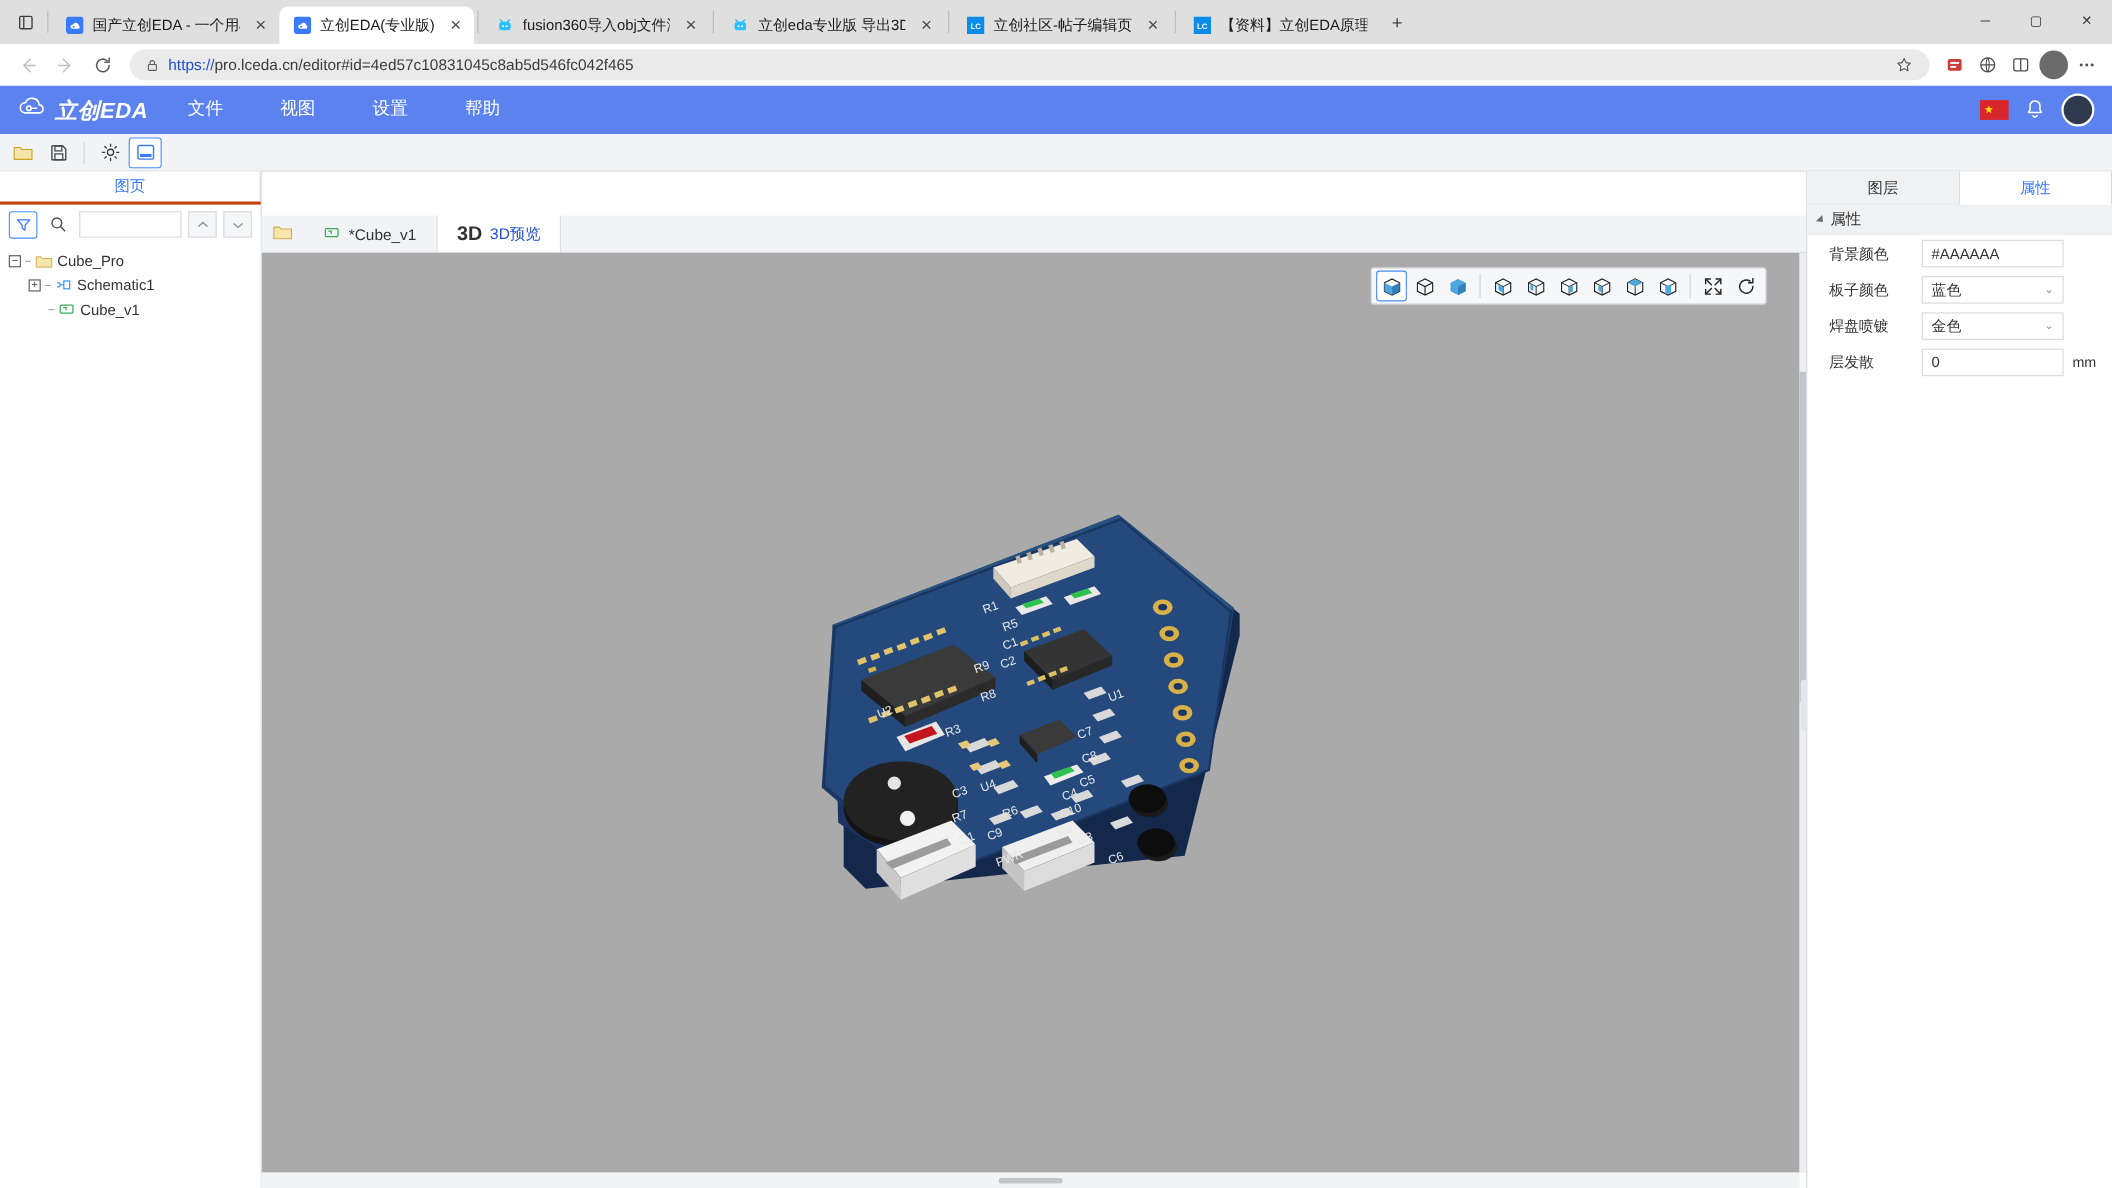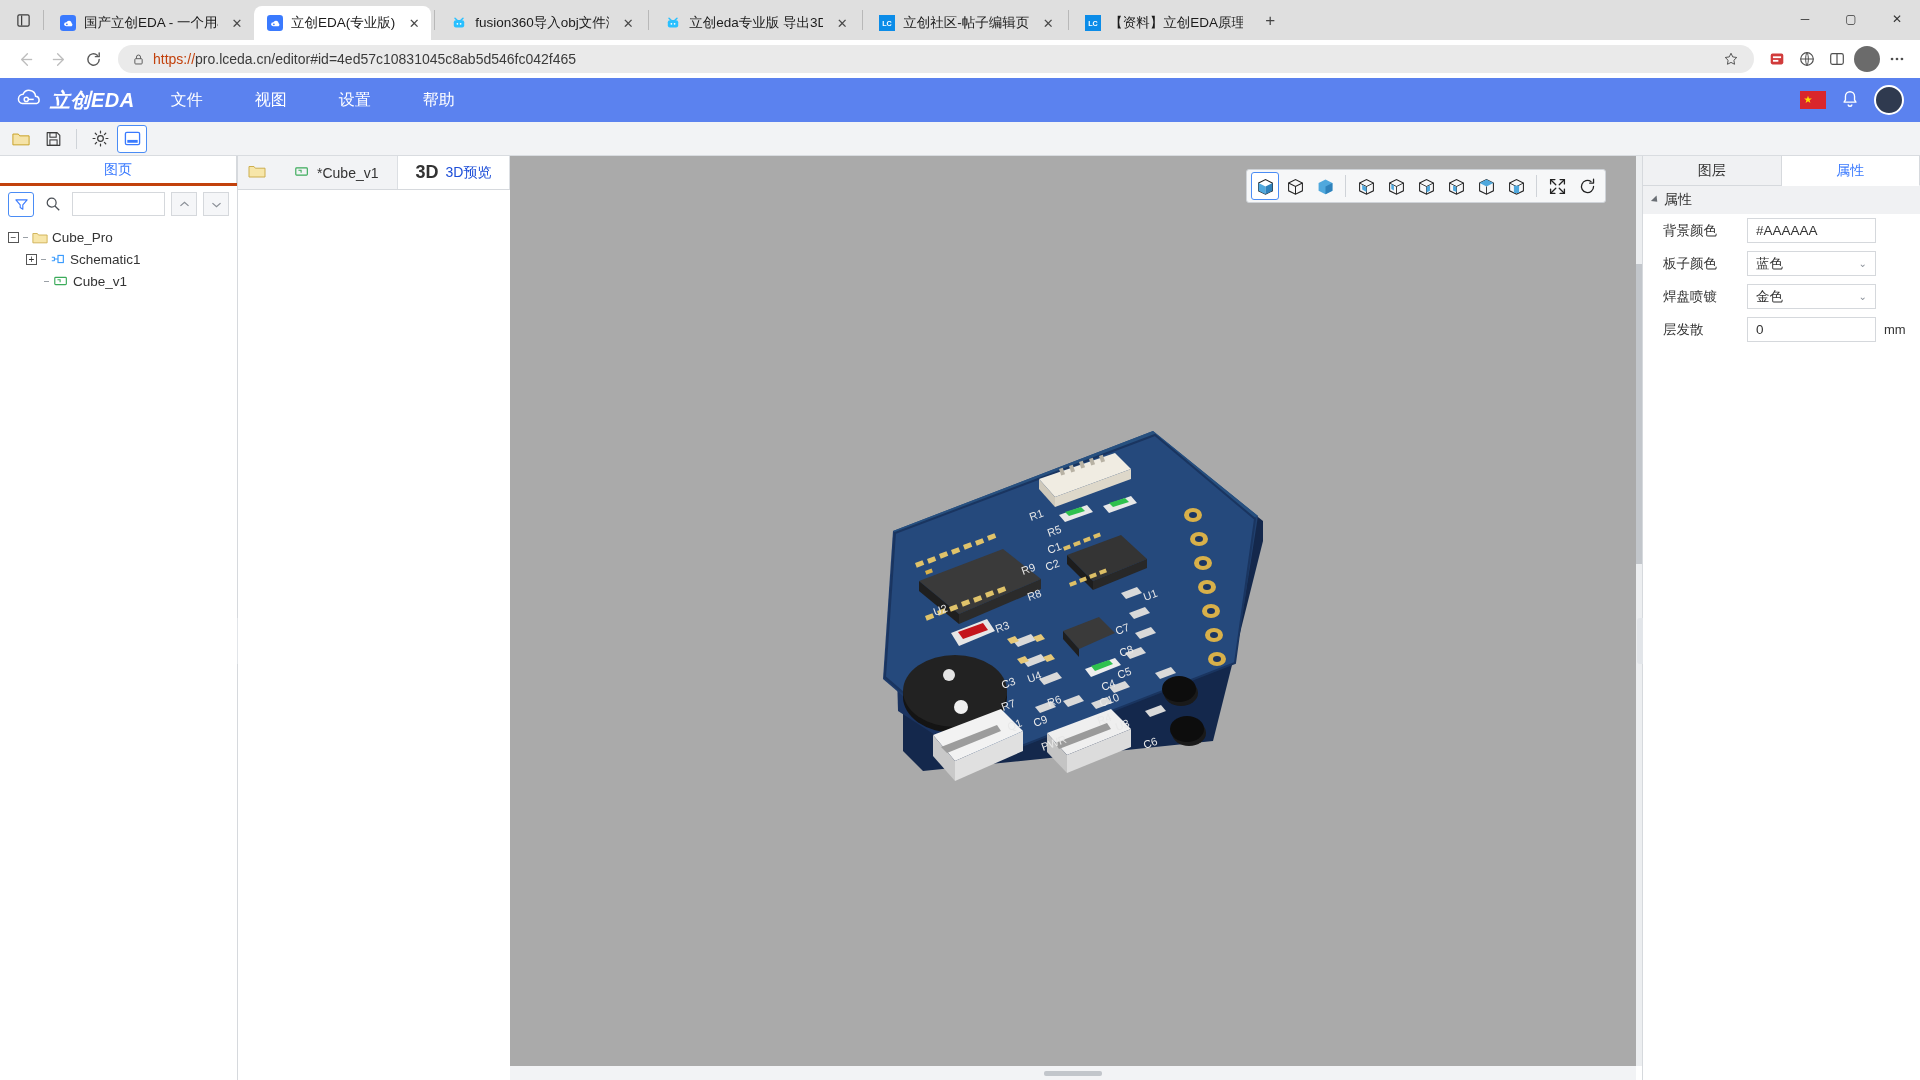--- a/index.html
+++ b/index.html
@@ -40,21 +40,21 @@
   #toolbar-row { height:38px; background:#fff; display:flex; align-items:center; padding:0 8px; }
   .nav-btn { width:34px; height:34px; display:flex; align-items:center; justify-content:center; color:#5b5b5b; }
   .nav-btn.disabled { color:#bdbdbd; }
   #omnibox {
     flex:1; height:28px; background:#eaeaea; border-radius:14px;
     display:flex; align-items:center; padding:0 8px; margin:0 8px;
     min-width:0;
   }
   #omnibox .lock { margin:0 8px 0 6px; display:flex; }
   #url-text { font-size:14px; color:#3b3b3b; white-space:nowrap; overflow:hidden; }
-  #url-text .scheme { color:#c2410c; }
+  #url-text .scheme { color:#1d4ed8; }
   .omni-right { margin-left:auto; display:flex; align-items:center; gap:4px; }
   .tb-icon { width:30px; height:30px; display:flex; align-items:center; justify-content:center; color:#4e4e4e; }
   .profile-circle { width:26px;height:26px;border-radius:50%;background:#6b6b6b;color:#fff;display:flex;align-items:center;justify-content:center;font-size:12px; }
 
   
   #app { width:1920px; height:1080px; }
   #app-header { height:44px; background:#5b82ef; display:flex; align-items:center; padding:0 16px; color:#fff;gap:20px; }
   #brand { display:flex; align-items:center; gap:6px; font-size:20px; font-style:italic; font-weight:bold; letter-spacing:.5px; }
   .menu-item { padding:0 16px; font-size:16px; color:#fff; line-height:44px; }
   #header-right { margin-left:auto; display:flex; align-items:center; gap:14px; }
@@ -78,21 +78,21 @@
   #tree-search { flex:1; height:24px; border:1px solid #d5d8dc; background:#fff; }
   .mini-btn { width:26px;height:24px;border:1px solid #d5d8dc;background:#f5f6f8;display:flex;align-items:center;justify-content:center;color:#8a8f96;font-size:10px; }
   #tree { padding:4px 0 0 8px; font-size:13.5px; color:#333; }
   .tree-row { display:flex; align-items:center; gap:4px; height:22px; white-space:nowrap; }
   .tree-toggle { width:11px;height:11px;border:1px solid #555;background:#fff;display:flex;align-items:center;justify-content:center;font-size:10px;line-height:9px;color:#333;flex:0 0 11px; }
   .tree-dash { width:5px;height:1px;background:#9aa0a6; }
   .tree-icon { width:16px;height:14px;flex:0 0 16px;display:flex;align-items:center;justify-content:center; }
   #left-collapse { position:absolute; right:-6px; top:50%; width:6px;height:46px;background:#e2e5e9;border-radius:0 3px 3px 0; }
 
   
-  #center { flex:1; display:flex; min-width:0; background:#fff; position:relative; }
+  #center { flex:1; display:flex; flex-direction:column; min-width:0; background:#fff; position:relative;margin-top:40px; }
   #doc-tabs { height:34px; background:#f2f3f5; border-bottom:1px solid #d6d9dd; display:flex; align-items:stretch; }
   .doc-tab { display:flex; align-items:center; gap:7px; padding:0 18px; font-size:14px; color:#333; border-right:1px solid #dcdfe3; }
   .doc-tab.active { background:#fff; }
   .doc-tab.active .doc-tab-label { color:#1d4ed8; }
   #canvas-wrap { flex:1; position:relative; background:#fff; padding:0; }
   #canvas { position:absolute; left:0; top:0; right:6px; bottom:14px; background:#aaaaaa; }
   #viewbar { position:absolute; right:36px; top:13px; height:34px; background:#f6f7f8; border:1px solid #cfd3d8; border-radius:3px; display:flex; align-items:center; padding:0 4px; gap:2px; }
   .vb { width:28px;height:28px;display:flex;align-items:center;justify-content:center;border-radius:3px; }
   .vb.active { border:1px solid #4a8cf5; background:#fff; }
   .vb-sep { width:1px;height:22px;background:#cfd3d8;margin:0 4px; }

